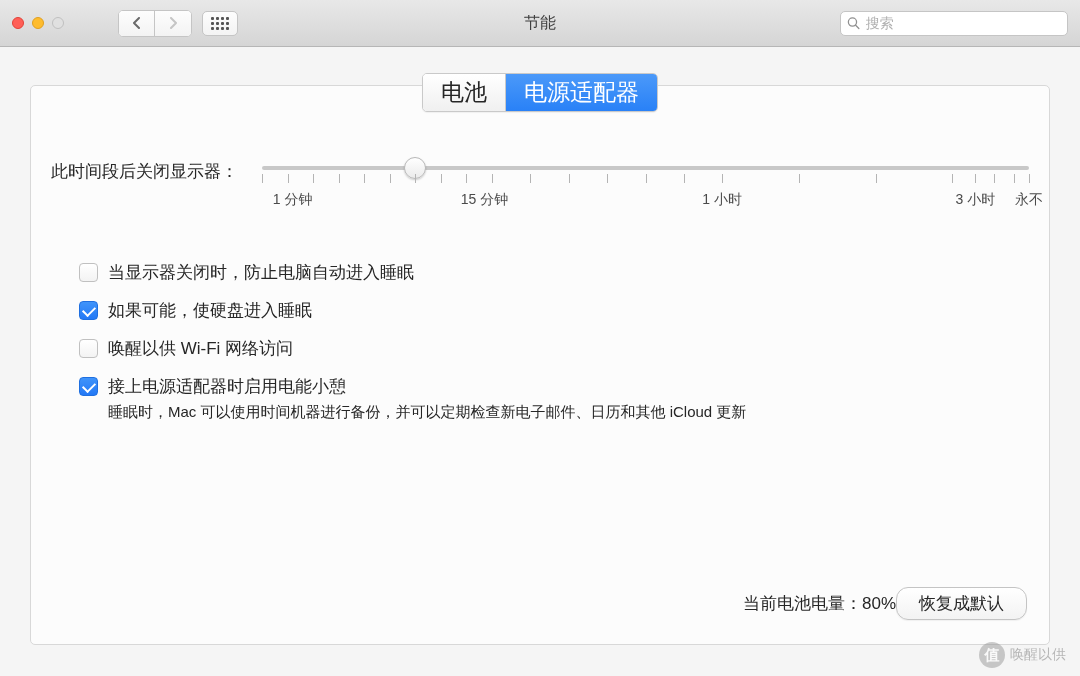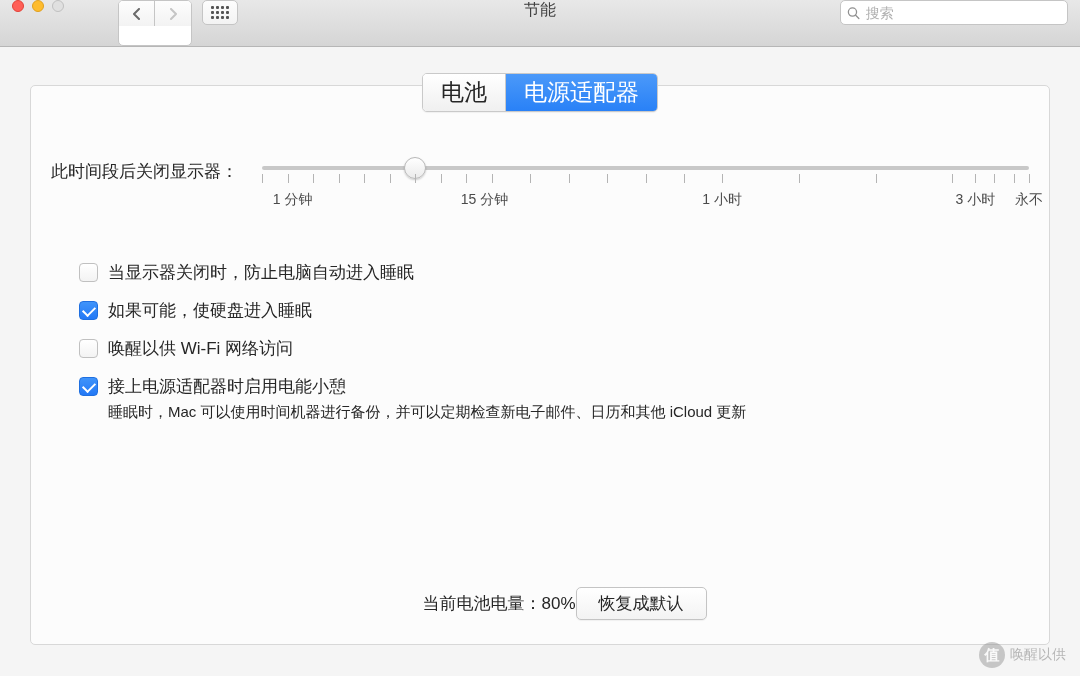--- a/index.html
+++ b/index.html
@@ -13,20 +13,21 @@
       background: #f5f5f5;
       width: 1080px;
       height: 676px;
       overflow: hidden;
     }
     .toolbar {
       height: 47px;
       background: linear-gradient(180deg, #e8e8e8 0%, #d5d5d5 100%);
       border-bottom: 1px solid #b6b6b6;
       display: flex;
+      align-items: center;
       position: relative;
     }
     .traffic-lights {
       display: flex;
       gap: 8px;
       padding-left: 12px;
     }
     .traffic-light {
       width: 12px;
       height: 12px;
@@ -244,33 +245,33 @@
       margin-bottom: 15px;
       padding-left: 0;
     }
     .panel-footer {
       position: absolute;
       left: 16px;
       right: 0;
       bottom: 24px;
       display: flex;
       align-items: center;
-      justify-content: center;
+      justify-content: flex-end;
       padding: 0 22px 0 55px;
     }
     .battery-status {
       font-size: 17px;
       color: #262626;
     }
     .restore-btn {
       font-size: 17px;
       color: #262626;
       background: linear-gradient(180deg, #ffffff 0%, #f3f3f3 100%);
       border: 1px solid #c4c4c4;
-      border-radius: 5px;
+      border-radius: 12px;
       padding: 4px 22px;
       cursor: pointer;
       box-shadow: 0 1px 1px rgba(0,0,0,0.05);
     }
     .watermark {
       position: absolute;
       right: 14px;
       bottom: 8px;
       display: flex;
       align-items: center;

